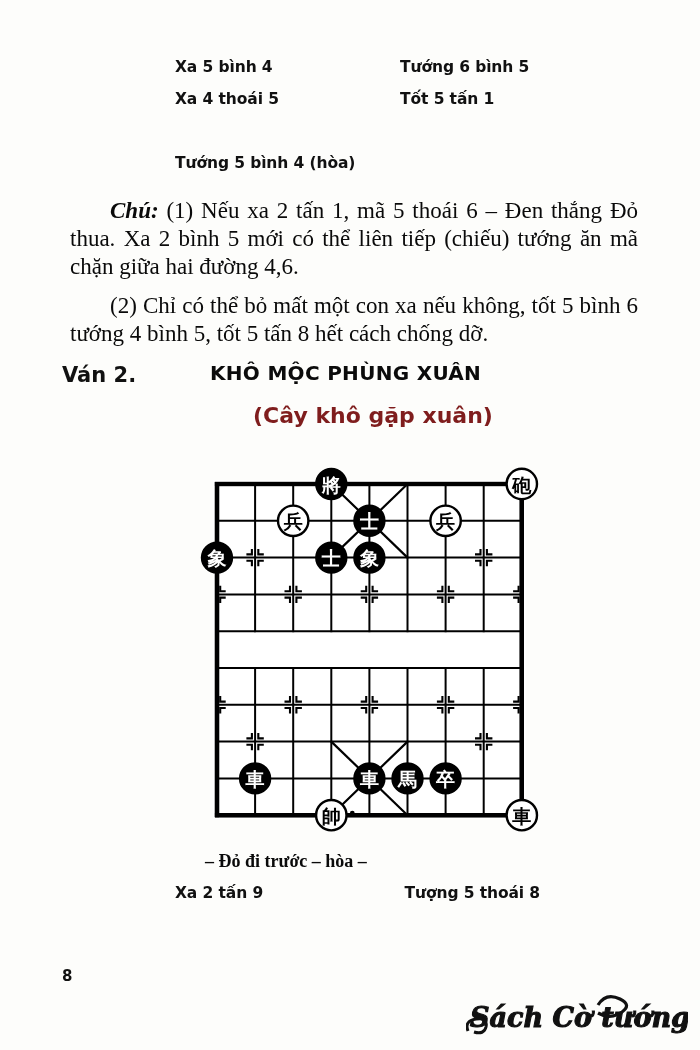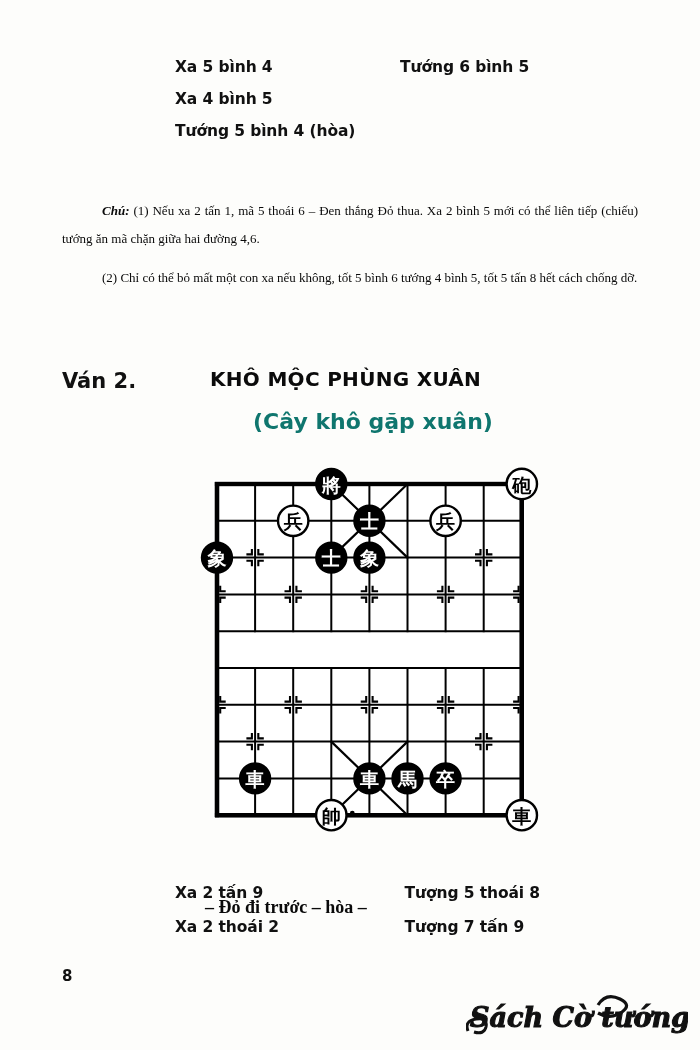--- a/index.html
+++ b/index.html
@@ -25,31 +25,31 @@
     font-weight:bold;
     font-size:15.5px;
     letter-spacing:-0.1px;
     color:#111;
   }
 
   
   .notes { position:absolute; left:62px; top:197px; width:576px; }
   .note-p {
     font-family:"Liberation Serif", serif;
-    font-size:13px;
+    font-size:23px;
     line-height:28px;
     text-align:justify;
     text-indent:40px;
-    margin:0 0 11px 0;
+    margin:0 0 11px 8px;
     color:#0a0a0a;
   }
   .note-lead { font-weight:bold; font-style:italic; }
 
   
-  .title-block { position:absolute; left:0; top:363px; width:700px;margin-top:6px; }
+  .title-block { position:absolute; left:0; top:363px; width:700px; }
   .title-line1 {
     position:relative; height:36px;
   }
   .van-label {
     position:absolute; left:62px; top:0;
     font-family:"DejaVu Sans", sans-serif;
     font-weight:bold; font-size:21px;
     color:#111;
   }
   .title-main {
@@ -57,33 +57,33 @@
     font-family:"DejaVu Sans", sans-serif;
     font-weight:bold; font-size:20px;
     letter-spacing:0.3px;
     color:#0b0b0b;
   }
   .title-sub {
     position:absolute; left:0; top:40px; width:700px;
     text-align:center; padding-left:46px;
     font-family:"DejaVu Sans", sans-serif;
     font-weight:bold; font-size:22px;
-    color:#0f766e;
+    color:#7f1d1d;
   }
 
   
   #board-wrap {
     position:absolute; left:196px; top:462px;
     width:345px; height:372px;
   }
   #board { position:absolute; left:0; top:0; width:345px; height:372px; }
 
   
   .caption {
-    position:absolute; left:0; top:897px; width:572px;
+    position:absolute; left:0; top:851px; width:572px;
     text-align:center;
     font-family:"Liberation Serif", serif;
     font-weight:bold; font-size:18px;
     color:#0a0a0a;
   }
 
   
   .moves-bottom { position:absolute; left:175px; top:884px; width:420px; }
   .moves-bottom .move-row { height:34px; }
   .moves-bottom .move-col-a { width:235px; }
@@ -101,21 +101,24 @@
 </style>
 </head>
 <body>
 
 <div class="moves-top">
   <div class="move-row">
     <div class="move-col-a move-txt">Xa 5 bình 4</div>
     <div class="move-col-b move-txt">Tướng 6 bình 5</div>
   </div>
   <div class="move-row">
-    <div class="move-col-a move-txt">Xa 4 bình 5</div>
+    <div class="move-col-a move-txt">Xa 4 thoái 5</div>
+    <div class="move-col-b move-txt">Tốt 5 tấn 1</div>
+  </div>
+  <div class="move-row">
   </div>
   <div class="move-row">
     <div class="move-col-a move-txt">Tướng 5 bình 4 (hòa)</div>
     <div class="move-col-b move-txt"></div>
   </div>
 </div>
 
 <div class="notes">
   <p class="note-p"><span class="note-lead">Chú:</span> <span>(1) Nếu xa 2 tấn 1, mã 5 thoái 6 – Đen thắng Đỏ thua. Xa 2 bình 5 mới có thể liên tiếp (chiếu) tướng ăn mã chặn giữa hai đường 4,6.</span></p>
   <p class="note-p">(2) Chỉ có thể bỏ mất một con xa nếu không, tốt 5 bình 6 tướng 4 bình 5, tốt 5 tấn 8 hết cách chống dỡ.</p>
@@ -299,24 +302,20 @@
     </svg>
 </div>
 
 <div class="caption">– Đỏ đi trước – hòa –</div>
 
 <div class="moves-bottom">
   <div class="move-row">
     <div class="move-col-a move-txt">Xa 2 tấn 9</div>
     <div class="move-col-b move-txt">Tượng 5 thoái 8</div>
   </div>
-  <div class="move-row">
-    <div class="move-col-a move-txt">Xa 2 thoái 2</div>
-    <div class="move-col-b move-txt">Tượng 7 tấn 9</div>
-  </div>
 </div>
 
 <div class="page-num">8</div>
 <div class="watermark">
   <svg viewBox="0 0 222 48" width="222" height="48">
     <text id="wm-text" x="4" y="36" font-family="DejaVu Serif, serif" font-size="27" font-weight="bold" font-style="italic" fill="#111" stroke="#111" stroke-width="1.1">Sách Cờ tướng . Com</text>
     <path d="M2 40 q-4 -10 8 -12 q12 -2 10 8 q-2 8 -12 5" fill="none" stroke="#111" stroke-width="3"></path>
     <path d="M132 14 q8 -13 22 -6 q12 6 2 13 q-12 8 -24 1" fill="none" stroke="#111" stroke-width="3.2"></path>
   </svg>
 </div>

